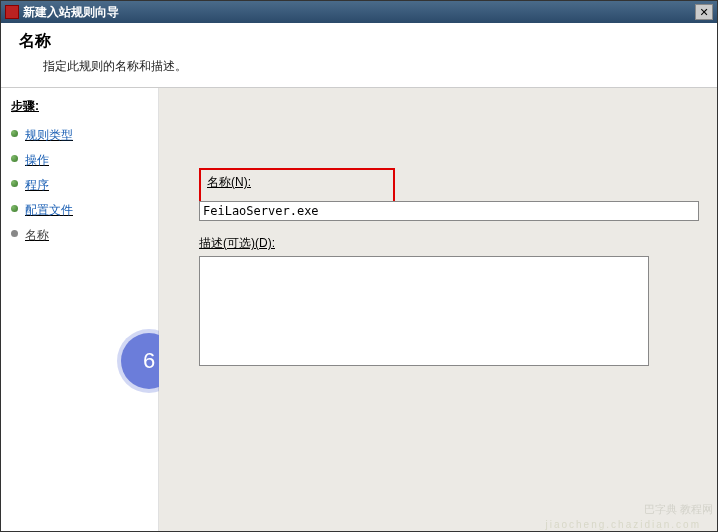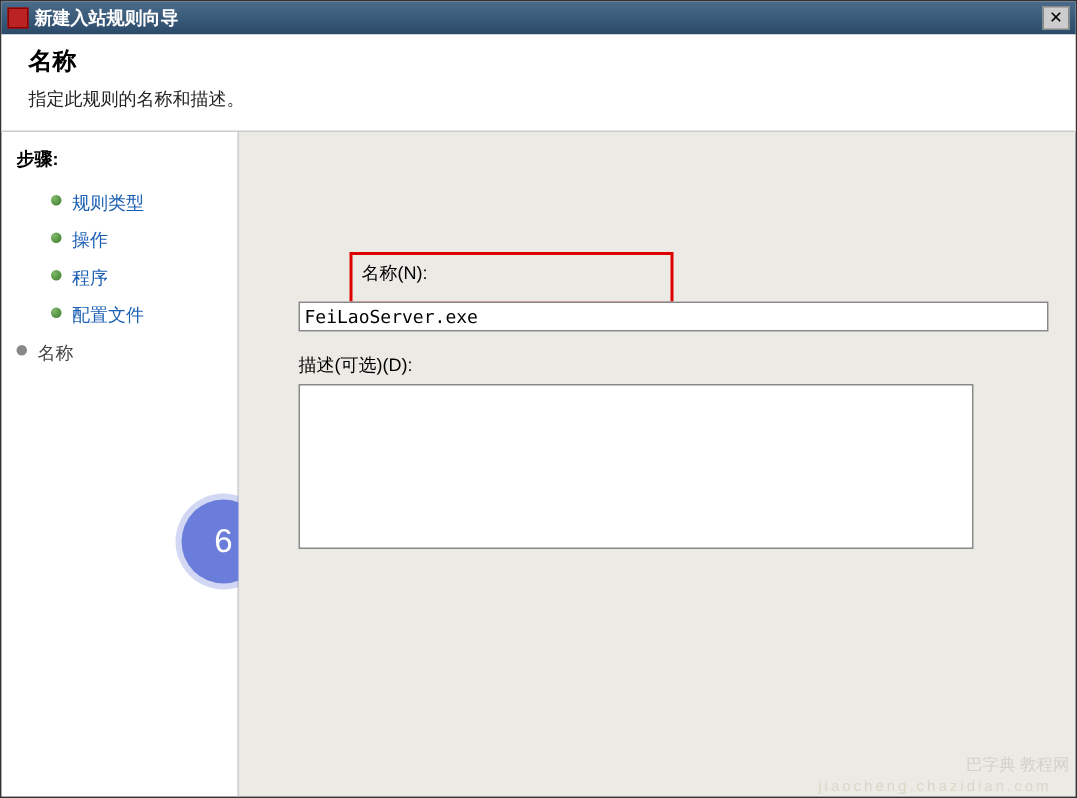--- a/index.html
+++ b/index.html
@@ -4,35 +4,35 @@
 <style>
 * { box-sizing: border-box; margin: 0; padding: 0; }
 body { font-family: "Microsoft YaHei", SimSun, Tahoma, sans-serif; font-size: 12px; background: #fff; }
 .window { width: 718px; height: 532px; border: 1px solid #333; display: flex; flex-direction: column; position: relative; }
 .titlebar { background: linear-gradient(#4a6b8a, #2b4a6a); height: 22px; display: flex; align-items: center; padding: 0 4px; color: #fff; }
 .titlebar .icon { width: 14px; height: 14px; background: #b22; border: 1px solid #800; margin-right: 4px; }
 .titlebar .title { flex: 1; font-weight: bold; font-size: 12px; }
 .titlebar .close { width: 18px; height: 16px; background: #ccc; border: 1px solid #888; color: #000; font-size: 11px; text-align: center; line-height: 14px; cursor: default; }
 .header { background: #fff; padding: 8px 18px 12px 18px; border-bottom: 1px solid #ccc; }
 .header h1 { font-size: 16px; font-weight: bold; margin-bottom: 6px; }
-.header p { font-size: 12px; color: #222; }
-.body { flex: 1; display: flex; background: #0f172a; }
+.header p { font-size: 12px; color: #222; margin-left: 24px; }
+.body { flex: 1; display: flex; background: #1d4ed8; text-decoration: underline; }
 .sidebar { width: 175px; background: #fff; border-right: 1px solid #e0e0e0; padding-top: 6px; position: relative; }
 .sidebar-title { font-weight: bold; padding: 4px 10px 8px 10px; }
 .step { padding: 4px 10px 4px 24px; position: relative; cursor: default; }
-.step.link { color: #1a5fb4; margin-left: 23px; }
+.step.link { color: #1a5fb4; }
 .step.current { color: #444; }
 .step.link::before { content: ""; position: absolute; left: 10px; top: 7px; width: 7px; height: 7px; background: radial-gradient(circle at 30% 30%, #7fb96a, #3a7a2a); border-radius: 50%; }
 .step.current::before { content: ""; position: absolute; left: 10px; top: 7px; width: 7px; height: 7px; background: #888; border-radius: 50%; }
 .badge { position: absolute; left: 120px; top: 245px; width: 56px; height: 56px; border-radius: 50%; background: #6b7dda; color: #fff; font-size: 22px; display: flex; align-items: center; justify-content: center; box-shadow: 0 0 0 4px rgba(107,125,218,.3); }
 .content { flex: 1; background: #eceae5; padding: 0; position: relative; }
 .form-area { padding: 80px 18px 10px 40px; }
 .field-block { margin-bottom: 14px; }
 .label { display: block; margin-bottom: 4px; font-size: 12px; }
-.name-highlight { border: 2px solid #d00; padding: 4px 6px 6px 6px; width: 216px; margin-bottom: 0; margin-left: 34px; }
+.name-highlight { border: 2px solid #d00; padding: 4px 6px 6px 6px; width: 196px; margin-bottom: 0; }
 .name-highlight .label { margin-bottom: 4px; }
 .text-input { width: 500px; height: 20px; border: 1px solid #888; background: #fff; padding: 1px 3px; font-family: SimSun, monospace; font-size: 12px; }
 .name-input-wrap { margin-top: -2px; }
 .textarea { width: 450px; height: 110px; border: 1px solid #888; background: #fff; padding: 2px 3px; font-family: SimSun, sans-serif; font-size: 12px; resize: none; }
 .footer { position: absolute; bottom: 18px; right: 18px; display: flex; gap: 8px; align-items: center; }
 .btn { min-width: 86px; height: 22px; border: 1px solid #888; background: linear-gradient(#fefefe, #e6e4df); font-size: 12px; cursor: default; padding: 0 8px; }
 .finish-highlight { border: 2px solid #d00; padding: 2px; }
 .watermark { position: absolute; right: 16px; bottom: 1px; font-size: 10px; color: #d8d8c8; letter-spacing: 2px; pointer-events: none; font-family: SimSun, sans-serif; }
 .watermark2 { position: absolute; right: 4px; bottom: 14px; font-size: 11px; color: rgba(200,200,190,.7); pointer-events: none; font-family: SimSun, sans-serif; }
 </style>

